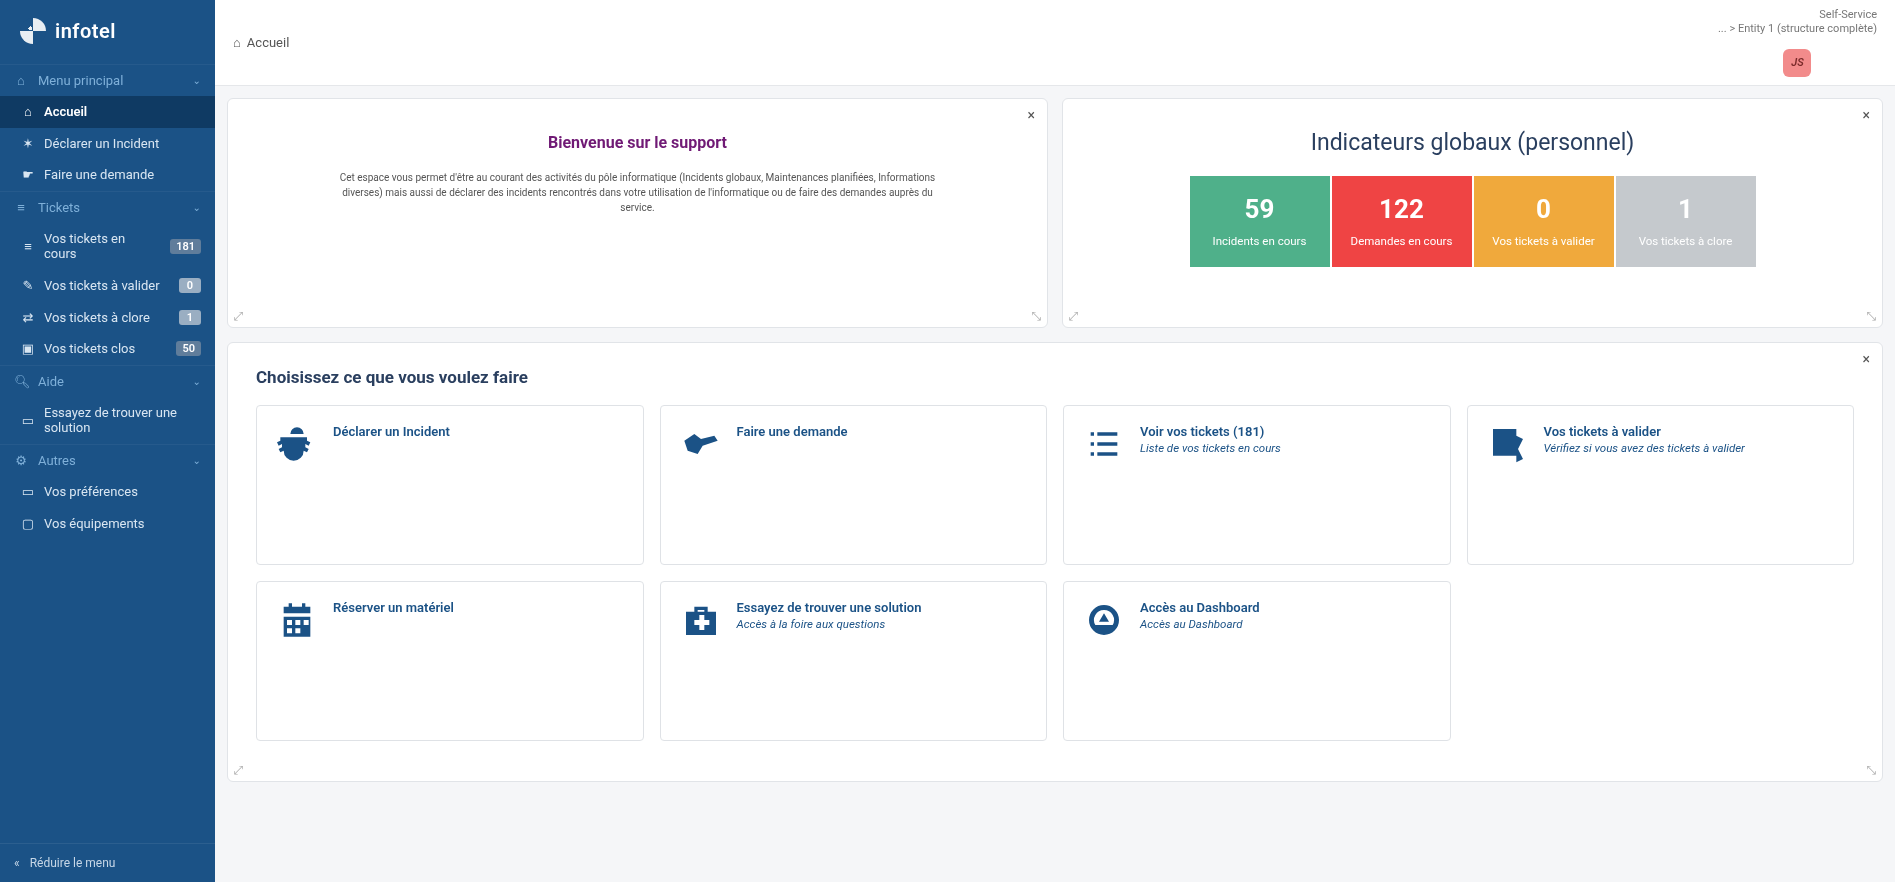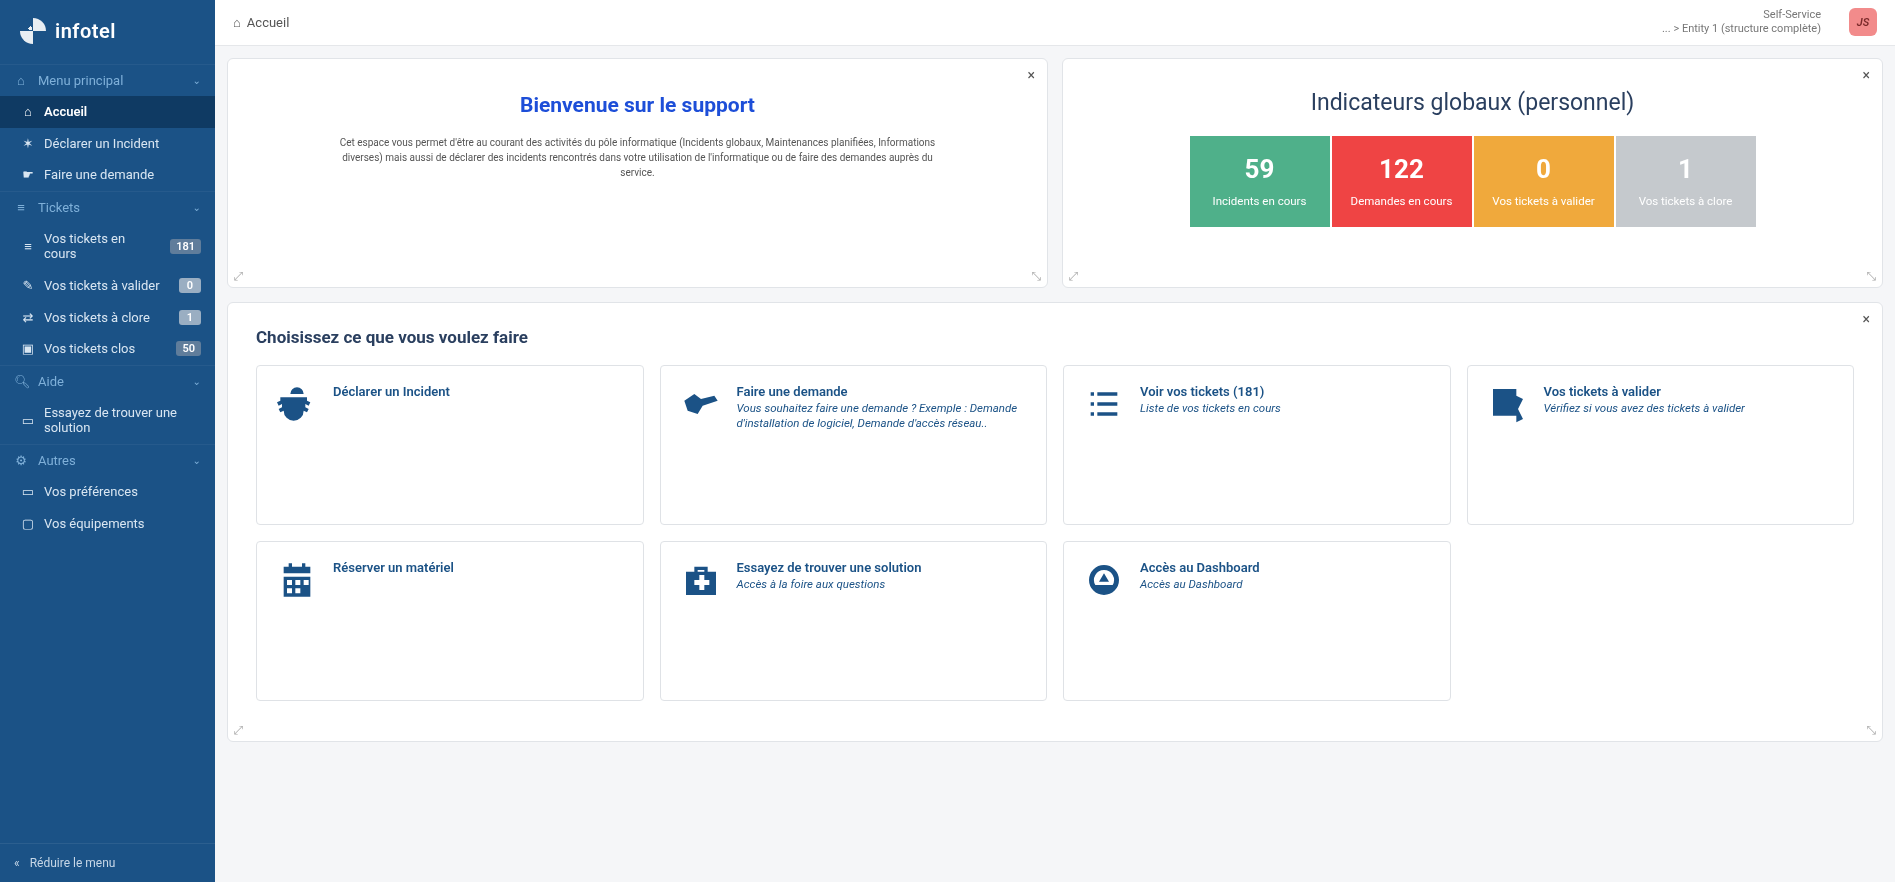--- a/index.html
+++ b/index.html
@@ -19,34 +19,34 @@
 .nav-item.active { background: #0f3a63; color: #fff; font-weight: 600; }
 .nav-item .badge { margin-left: auto; background: #607d9b; color: #fff; border-radius: 3px; padding: 1px 6px; font-size: 11px; font-weight: 600; min-width: 22px; text-align: center; }
 .nav-item .badge.light { background: #9aaec2; }
 .nav-item .label { flex: 1; line-height: 1.2; padding-right: 6px; }
 .sidebar-footer { padding: 12px 14px; border-top: 1px solid rgba(255,255,255,.08); font-size: 12px; color: #c7d7e7; display: flex; align-items: center; gap: 10px; cursor: pointer; }
 
 
 .main { flex: 1; display: flex; flex-direction: column; overflow: hidden; }
 .topbar { background: #fff; border-bottom: 1px solid #e5e7ea; padding: 8px 18px; display: flex; align-items: center; justify-content: space-between; font-size: 13px; color: #555; }
 .breadcrumb { display: flex; align-items: center; gap: 6px; }
-.top-right { display: flex; align-items: center; gap: 28px; }
+.top-right { display: flex; align-items: center; gap: 12px; flex-direction: column; }
 .profile-text { text-align: right; font-size: 11px; color: #777; line-height: 1.3; }
 .avatar { width: 28px; height: 28px; background: #f28b8b; color: #7a2a2a; font-size: 11px; font-weight: 600; display: flex; align-items: center; justify-content: center; border-radius: 6px; font-style: italic; }
 
 .content { flex: 1; overflow-y: auto; padding: 12px; }
 .row { display: flex; gap: 14px; margin-bottom: 14px; }
 .card { background: #fff; border: 1px solid #e1e4e8; border-radius: 6px; position: relative; flex: 1; }
 .card-close { position: absolute; top: 8px; right: 12px; cursor: pointer; color: #555; font-size: 14px; }
 .card-resize-bl, .card-resize-br { position: absolute; bottom: 4px; color: #aaa; font-size: 12px; cursor: nwse-resize; }
 .card-resize-bl { left: 6px; transform: scaleX(-1); }
 .card-resize-br { right: 6px; }
 
 .welcome-card { padding: 34px 40px 50px; text-align: center; }
-.welcome-card h2 { color: #1d4ed8; font-size: 21px; font-weight: 700; margin-bottom: 18px; }
+.welcome-card h2 { color: #701a75; font-size: 16px; font-weight: 700; margin-bottom: 18px; }
 .welcome-card p { color: #555; font-size: 10px; line-height: 1.5; max-width: 620px; margin: 12px auto; }
 
 .kpi-card { padding: 30px 40px 60px; text-align: center; }
 .kpi-card h2 { color: #2a3f5f; font-size: 23px; font-weight: 400; margin-bottom: 20px; }
 .kpi-row { display: flex; justify-content: center; gap: 2px; }
 .kpi { width: 140px; padding: 18px 8px; color: #fff; }
 .kpi .num { font-size: 26px; font-weight: 700; margin-bottom: 10px; }
 .kpi .lbl { font-size: 11.5px; line-height: 1.3; }
 .kpi.green { background: #4fb08a; }
 .kpi.blue { background: #ef4444; }
@@ -216,21 +216,20 @@
               </div>
             </div>
             <div class="tile">
               <div class="tile-icon">
                 <svg viewBox="0 0 24 24">
                   <path d="M2 10l6-4 4 3 8-2 2 3-9 3-3 5-6-2z"></path>
                 </svg>
               </div>
               <div class="tile-text">
                 <div class="title">Faire une demande</div>
-                <div class="desc">Vous souhaitez faire une demande ? Exemple : Demande d'installation de logiciel, Demande d'accès réseau..</div>
               </div>
             </div>
             <div class="tile">
               <div class="tile-icon">
                 <svg viewBox="0 0 24 24">
                   <path d="M4 5h2v2H4zm4 0h12v2H8zM4 11h2v2H4zm4 0h12v2H8zM4 17h2v2H4zm4 0h12v2H8z"></path>
                 </svg>
               </div>
               <div class="tile-text">
                 <div class="title">Voir vos tickets (181)</div>

